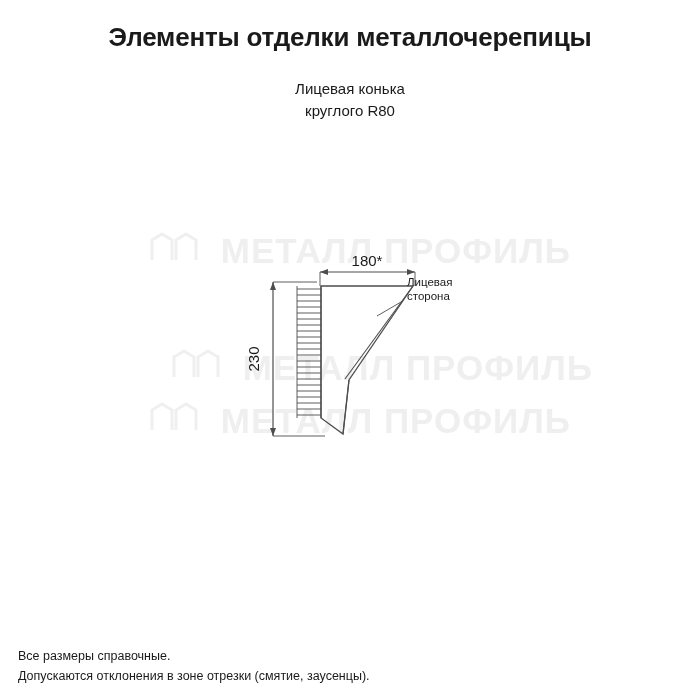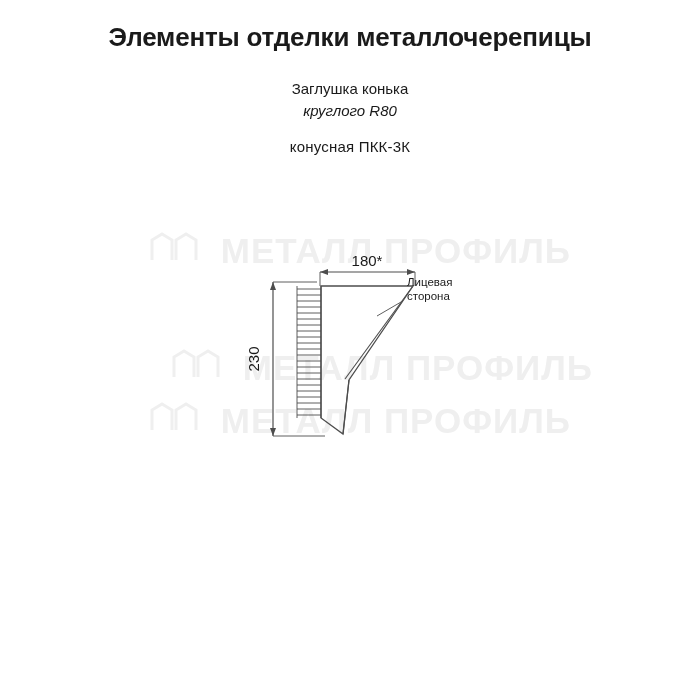--- a/index.html
+++ b/index.html
@@ -33,21 +33,21 @@
   .subtitle {
     position: absolute;
     top: 78px;
     left: 0;
     width: 700px;
     text-align: center;
     font-size: 15px;
     line-height: 22px;
   }
   .subtitle .l1 { display: block; }
-  .subtitle .l2 { display: block; font-style: italic; }
+  .subtitle .l2 { display: block; }
   .subtitle .l3 { display: block; margin-top: 14px; }
   .subtitle .code { letter-spacing: 0.2px; }
 
   
   .wm {
     position: absolute;
     color: #efefef;
     font-size: 35px;
     font-weight: bold;
     letter-spacing: 1px;
@@ -83,23 +83,22 @@
   .notes span { display: block; }
 </style>
 </head>
 <body>
 
 <div class="page">
 
   <div class="title">Элементы отделки металлочерепицы</div>
 
   <div class="subtitle">
-    <span class="l1">Заглушка конька</span>
+    <span class="l1">Лицевая конька</span>
     <span class="l2">круглого R80</span>
-    <span class="l3 code">конусная   ПКК-3К</span>
   </div>
 
   <div class="wm wm1">
     <span class="mp-mark">
       <svg width="52" height="34" viewBox="0 0 52 34" aria-hidden="true">
         <path d="M4 30 L4 10 L14 4 L24 10 L24 30" fill="none" stroke="#efefef" stroke-width="3"></path>
         <path d="M28 30 L28 10 L38 4 L48 10 L48 30" fill="none" stroke="#efefef" stroke-width="3"></path>
       </svg>
     </span>
     <span class="wm-text">МЕТАЛЛ ПРОФИЛЬ</span>
@@ -179,14 +178,18 @@
 
       <text x="142" y="26" text-anchor="middle" font-family="Liberation Sans, sans-serif" font-size="15" fill="#1a1a1a">180*</text>
 
       <text x="34" y="119" text-anchor="middle" font-family="Liberation Sans, sans-serif" font-size="15" fill="#1a1a1a" transform="rotate(-90 34 119)">230</text>
 
       <text x="182" y="46" font-family="Liberation Sans, sans-serif" font-size="11.5" fill="#1a1a1a">Лицевая</text>
       <text x="182" y="60" font-family="Liberation Sans, sans-serif" font-size="11.5" fill="#1a1a1a">сторона</text>
     </svg>
   </div>
 
+  <div class="notes">
+    <span>Все размеры справочные.</span>
+    <span>Допускаются отклонения в зоне отрезки (смятие, заусенцы).</span>
+  </div>
 
 </div>
 
 </body></html>

